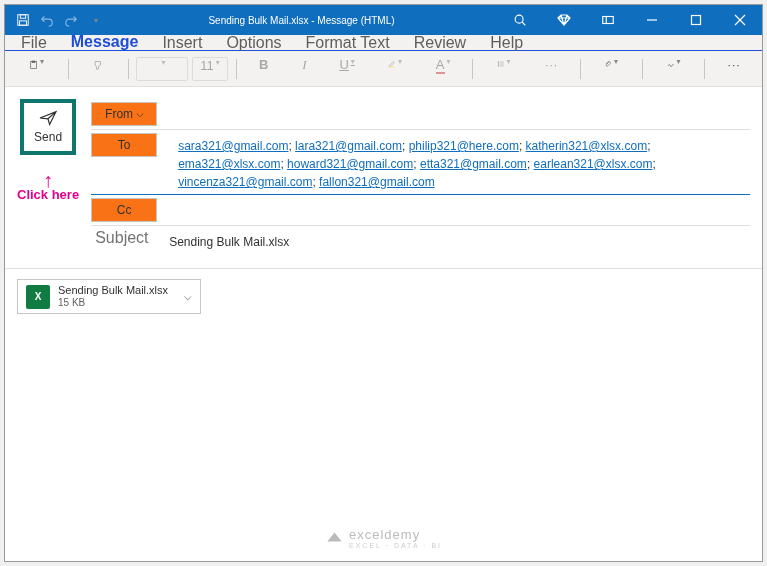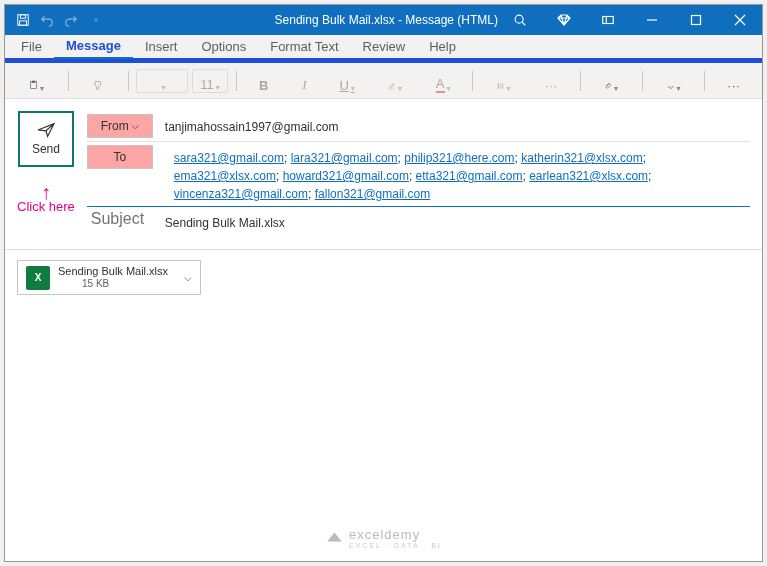--- a/index.html
+++ b/index.html
@@ -1,47 +1,47 @@
 <!DOCTYPE html>
 <html><head>
 <meta charset="utf-8">
 <style>
   * { box-sizing: border-box; margin: 0; padding: 0; font-family: "Segoe UI", Arial, sans-serif; }
   body { background: #f0f0f0; padding: 4px; }
   .window { width: 759px; height: 558px; background: #fff; border: 1px solid #999; display: flex; flex-direction: column; position: relative; }
   .titlebar { height: 30px; background: #106ebe; color: #fff; display: flex; align-items: center; font-size: 12px; }
   .titlebar .left-icons { display: flex; align-items: center; gap: 4px; padding-left: 8px; }
   .titlebar .left-icons .icon { width: 20px; height: 20px; display: flex; align-items: center; justify-content: center; opacity: 0.9; }
-  .titlebar .title { flex: 1; text-align: right; font-size: 12px; }
+  .titlebar .title { flex: 1; text-align: center; font-size: 10px; }
   .titlebar .right-icons { display: flex; align-items: center; }
   .titlebar .right-icons .icon { width: 44px; height: 30px; display: flex; align-items: center; justify-content: center; }
-  .menubar { height: 28px; background: #f3f2f1; border-bottom: 5px solid #1d4ed8; display: flex; align-items: center; padding: 0 4px; font-size: 13px; }
+  .menubar { height: 16px; background: #f3f2f1; border-bottom: 1px solid #1d4ed8; display: flex; align-items: center; padding: 0 4px; font-size: 16px; }
   .menubar .tab { padding: 4px 12px; color: #605e5c; cursor: pointer; }
   .menubar .tab.active { color: #1d4ed8; border-bottom: 2px solid #106ebe; font-weight: 600; }
   .toolbar { height: 36px; background: #f3f2f1; border-bottom: 1px solid #e1dfdd; display: flex; align-items: center; padding: 0 8px; gap: 4px; font-size: 13px; color: #605e5c; }
-  .toolbar .btn { height: 24px; min-width: 24px; display: flex; align-items: flex-end; justify-content: center; padding: 0 16px; cursor: pointer; border-radius: 2px; }
+  .toolbar .btn { height: 24px; min-width: 24px; display: flex; align-items: flex-start; justify-content: center; padding: 0 16px; cursor: pointer; border-radius: 2px; }
   .toolbar .sep { width: 1px; height: 20px; background: #c8c6c4; margin: 0 4px; }
   .drop::after { content: "▾"; font-size: 8px; margin-left: 2px; color: #888; }
   .compose { padding: 12px; display: flex; gap: 12px; border-bottom: 1px solid #e1dfdd; background: #fff; }
   .send-col { display: flex; flex-direction: column; align-items: center; }
-  .send-btn { width: 56px; height: 56px; border: 2px solid #0f766e; background: #fff; display: flex; flex-direction: column; align-items: center; justify-content: center; font-size: 12px; color: #323130; gap: 4px; cursor: pointer; }
-  .annotation { color: #e3008c; font-weight: normal; font-size: 13px; margin-top: 18px; text-align: center; position: relative; }
+  .send-btn { width: 56px; height: 56px; border: 4px solid #0f766e; background: #fff; display: flex; flex-direction: column; align-items: center; justify-content: center; font-size: 12px; color: #323130; gap: 4px; cursor: pointer; }
+  .annotation { color: #e3008c; font-weight: bold; font-size: 13px; margin-top: 18px; text-align: center; position: relative; }
   .annotation::before { content: "↑"; display: block; font-size: 20px; line-height: 14px; }
   .fields { flex: 1; display: flex; flex-direction: column; }
   .row { display: flex; align-items: flex-start; border-bottom: 1px solid #e1dfdd; min-height: 30px; padding: 3px 0; }
   .row-to { border-bottom: 1px solid #106ebe; gap: 9px; }
-  .label-btn { width: 66px; height: 24px; margin-right: 12px; border: 1px solid #c8c6c4; background: #fca5a5; font-size: 12px; color: #323130; display: flex; align-items: center; justify-content: center; cursor: pointer; flex-shrink: 0; }
+  .label-btn { width: 66px; height: 24px; margin-right: 12px; border: 1px solid #c8c6c4; background: #f97316; font-size: 12px; color: #323130; display: flex; align-items: center; justify-content: center; cursor: pointer; flex-shrink: 0; }
   .label-plain { width: 66px; margin-right: 12px; font-size: 16px; color: #737373; display: flex; align-items: center; flex-shrink: 0; padding-left: 4px; }
   .value { flex: 1; font-size: 12px; color: #323130; padding-top: 4px; line-height: 1.5; }
   .recips a { color: #106ebe; text-decoration: underline; }
   .attach-bar { padding: 10px 12px; }
   .attach { display: inline-flex; align-items: center; border: 1px solid #c8c6c4; background: #fff; padding: 4px 8px; gap: 8px; }
   .excel-icon { width: 24px; height: 24px; background: #107c41; display: flex; align-items: center; justify-content: center; color: #fff; font-size: 10px; font-weight: bold; border-radius: 2px; }
   .attach-text { font-size: 11px; color: #323130; line-height: 1.2; }
-  .attach-text .sub { color: #605e5c; font-size: 10px; margin-left: 24px; }
+  .attach-text .sub { color: #605e5c; font-size: 10px; }
   .attach .chev { font-size: 10px; color: #605e5c; margin-left: 8px; }
   .body-area { flex: 1; background: #fff; }
   .watermark { position: absolute; bottom: 12px; left: 50%; transform: translateX(-50%); color: #bbb; font-size: 13px; display: flex; align-items: center; gap: 6px; letter-spacing: 1px; }
   .watermark .sub { display: block; font-size: 7px; letter-spacing: 2px; color: #ccc; }
   svg { display: block; }
 </style>
 </head>
 <body>
 
 <div class="window">
@@ -179,25 +179,28 @@
         <svg width="20" height="16" viewBox="0 0 24 20" fill="none" stroke="#323130" stroke-width="1.5">
             <path d="M2 10L22 2 14 18l-2-7-10-1z M12 11L22 2"></path>
           </svg>
         <span>Send</span>
       </div>
       <div class="annotation">Click here</div>
     </div>
     <div class="fields">
       <div class="row">
         <div class="label-btn"><span>From</span>&nbsp;<span style="font-size:9px">⌵</span></div>
-        <div class="value">tanjimahossain1997@gmail.com</div>
       </div>
       <div class="row row-to">
         <div class="label-btn">To</div>
         <div class="value recips" id="to-list"><a>sara321@gmail.com</a>; <a>lara321@gmail.com</a>; <a>philip321@here.com</a>; <a>katherin321@xlsx.com</a>; <a>ema321@xlsx.com</a>; <a>howard321@gmail.com</a>; <a>etta321@gmail.com</a>; <a>earlean321@xlsx.com</a>; <a>vincenza321@gmail.com</a>; <a>fallon321@gmail.com</a></div>
+      </div>
+      <div class="row">
+        <div class="label-btn">Cc</div>
+        <div class="value"></div>
       </div>
       <div class="row" style="border-bottom:none">
         <div class="label-plain">Subject</div>
         <div class="value">Sending Bulk Mail.xlsx</div>
       </div>
     </div>
   </div>
 
   <div class="attach-bar">
     <div class="attach">

